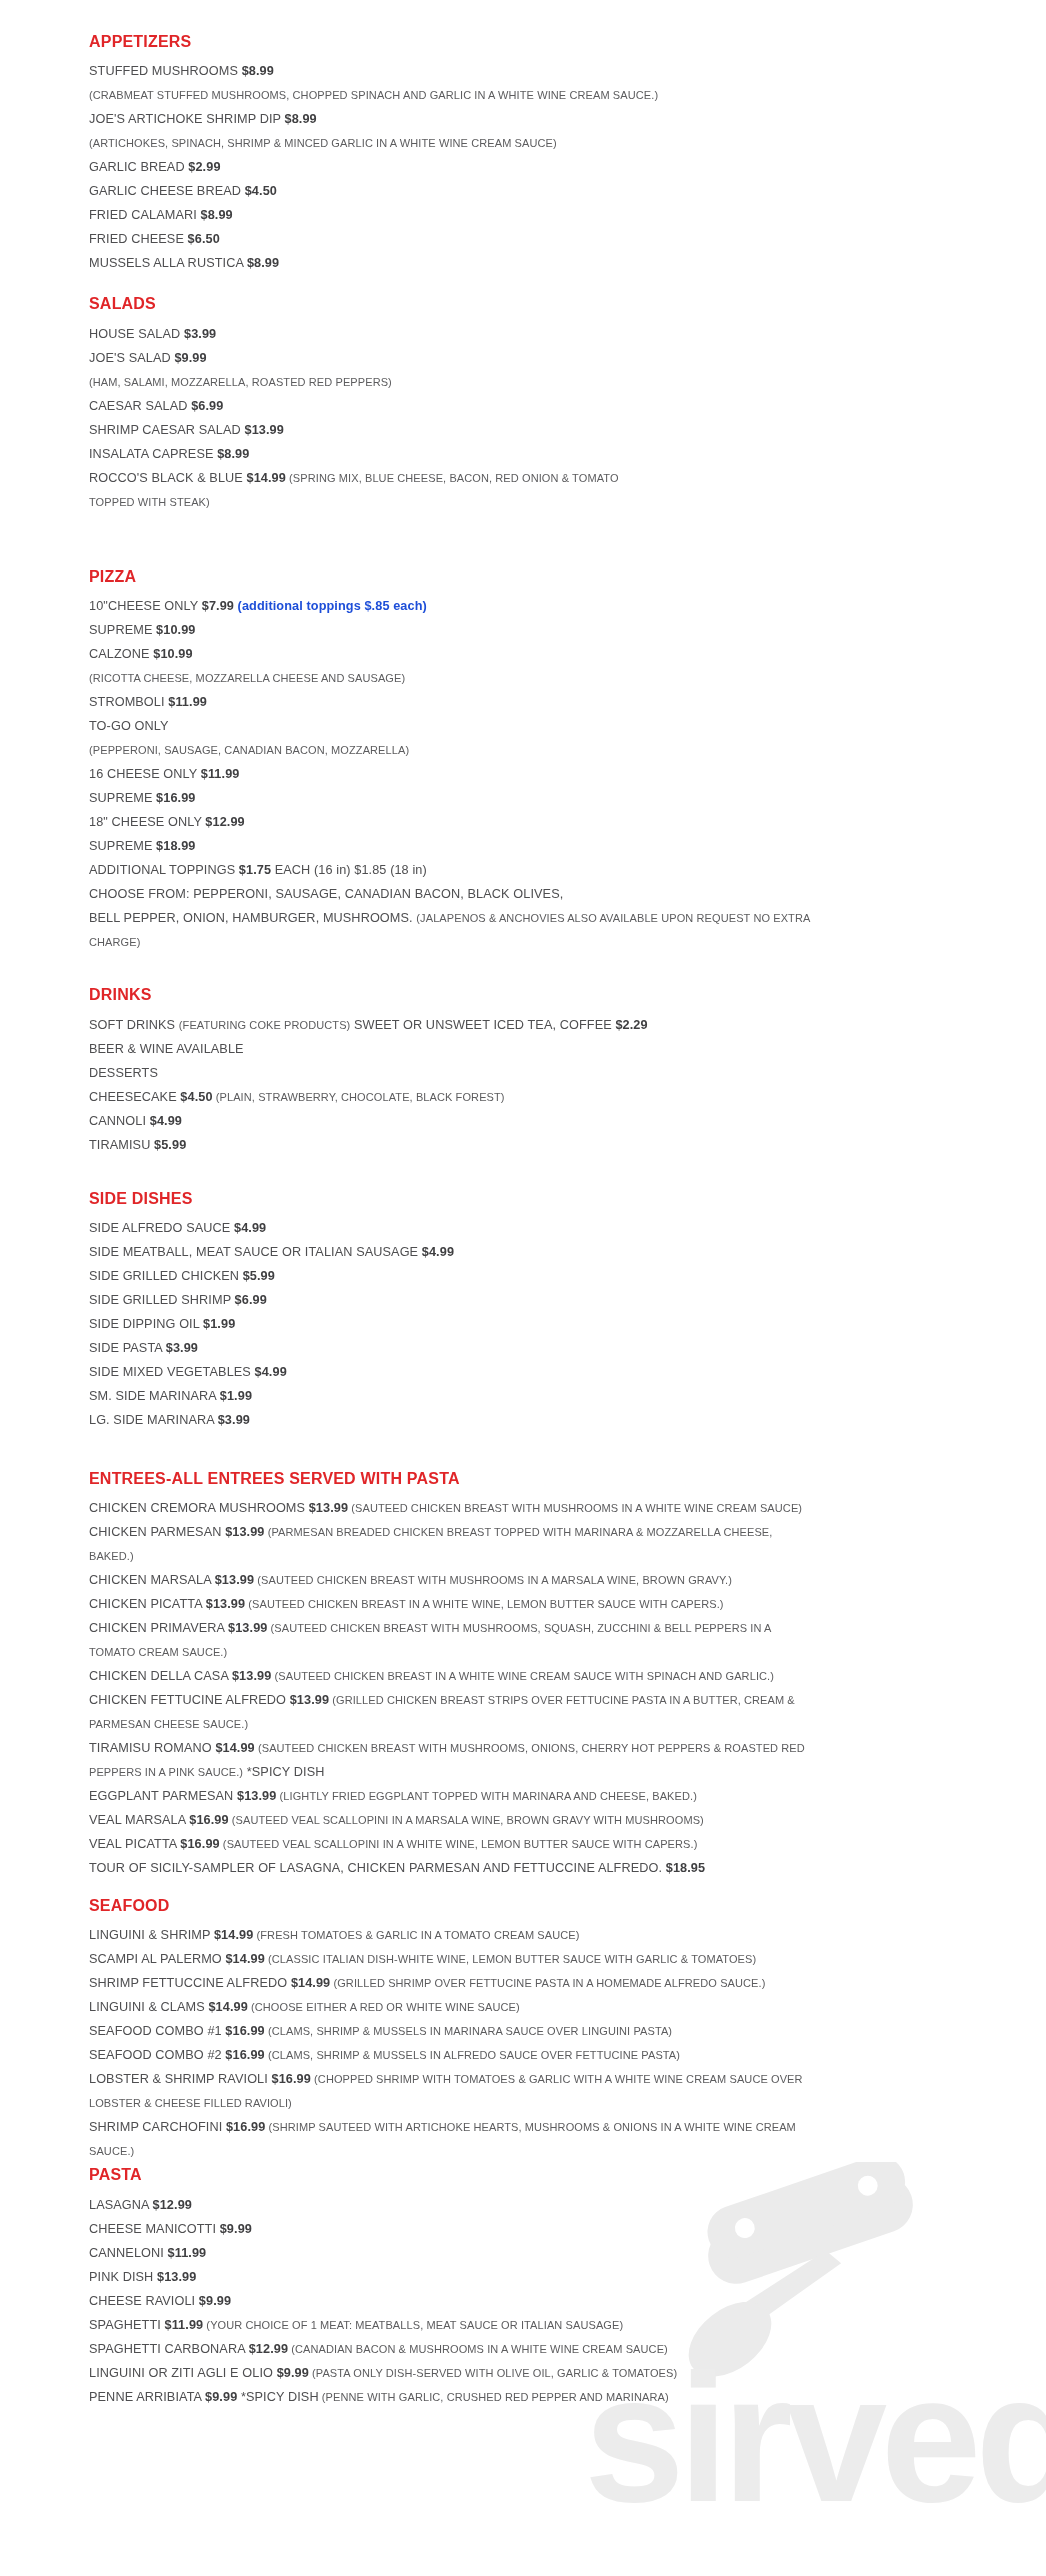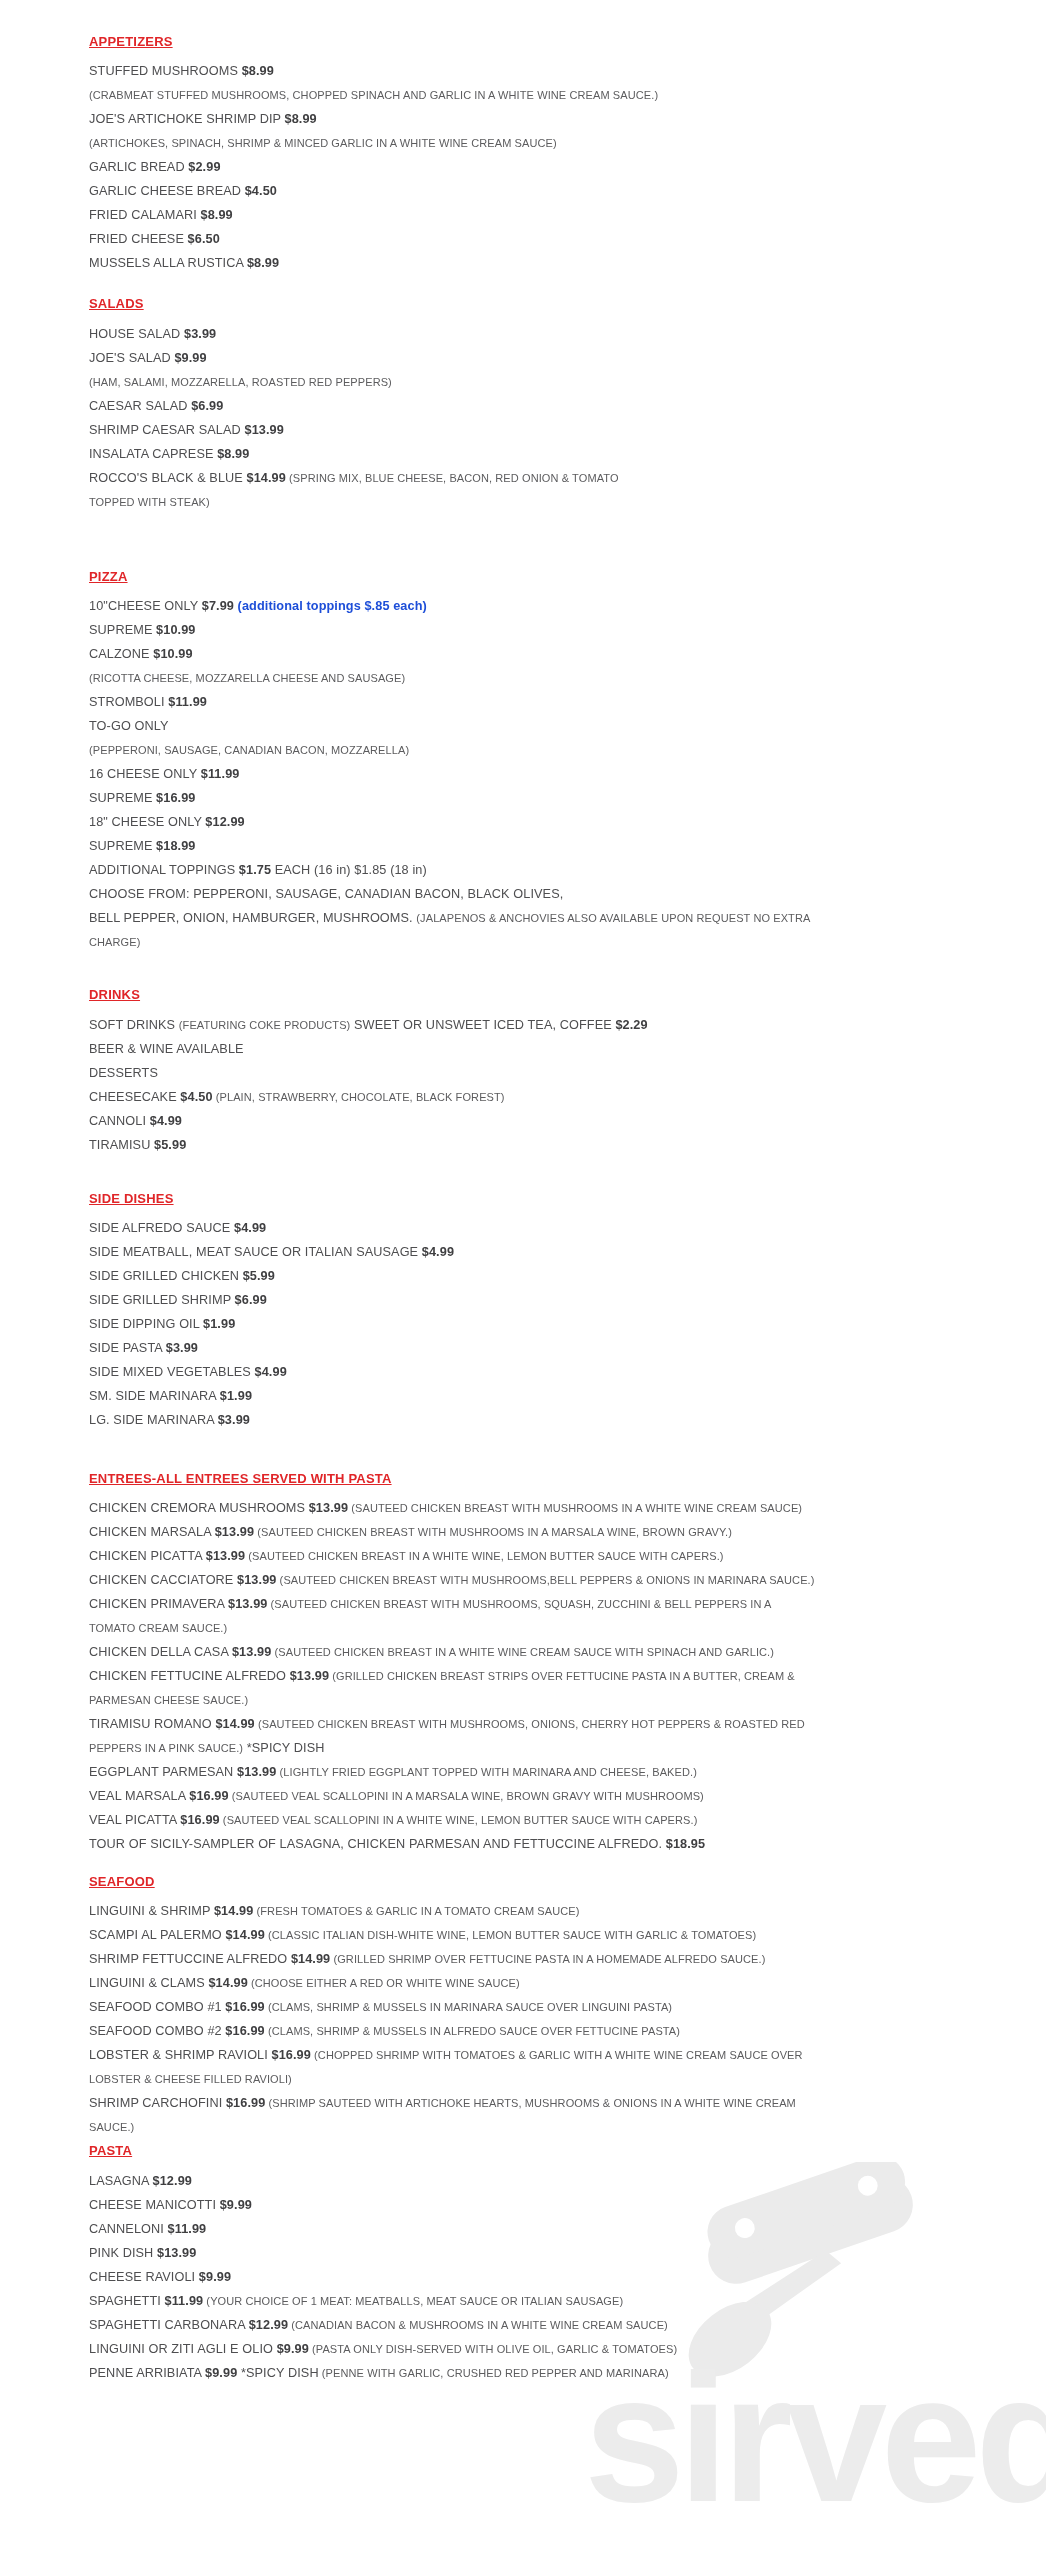--- a/index.html
+++ b/index.html
@@ -11,22 +11,22 @@
   .content{position:absolute;left:89px;top:30px;width:886px;z-index:2;}
   section{margin:0;}
   .sec-1{margin-top:17px}
   .sec-2{margin-top:51px}
   .sec-3{margin-top:29px}
   .sec-4{margin-top:30px}
   .sec-5{margin-top:35px}
   .sec-6{margin-top:13.6px}
   .sec-7{}
   h2.sec-title{
-    font-size:13px;line-height:24px;margin:0 0 5.4px 0;
-    font-weight:700;letter-spacing:0.2px;color:#e02528;text-decoration:underline;
+    font-size:16px;line-height:24px;margin:0 0 5.4px 0;
+    font-weight:700;letter-spacing:0.2px;color:#e02528;
   }
   p.line{margin:0;font-size:12.7px;line-height:24px;color:#4e4e50;letter-spacing:0.1px;}
   .seg-name{font-weight:400;color:#4e4e50;}
   .seg-price{font-weight:700;color:#3f3f41;}
   .seg-bold{font-weight:700;color:#1d4ed8;}
   .seg-desc{font-size:11px;color:#5c5c5e;}
   
   .watermark{position:absolute;left:0;top:0;width:100%;height:100%;z-index:1;pointer-events:none;}
   .wm-logo{position:absolute;left:674px;top:2162px;}
   .wm-text{
@@ -113,23 +113,23 @@
       <p class="line"><span class="seg seg-name">SIDE GRILLED SHRIMP </span><span class="seg seg-price">$6.99</span></p>
       <p class="line"><span class="seg seg-name">SIDE DIPPING OIL </span><span class="seg seg-price">$1.99</span></p>
       <p class="line"><span class="seg seg-name">SIDE PASTA </span><span class="seg seg-price">$3.99</span></p>
       <p class="line"><span class="seg seg-name">SIDE MIXED VEGETABLES </span><span class="seg seg-price">$4.99</span></p>
       <p class="line"><span class="seg seg-name">SM. SIDE MARINARA </span><span class="seg seg-price">$1.99</span></p>
       <p class="line"><span class="seg seg-name">LG. SIDE MARINARA </span><span class="seg seg-price">$3.99</span></p>
     </section>
     <section class="sec-5">
       <h2 class="sec-title">ENTREES-ALL ENTREES SERVED WITH PASTA</h2>
       <p class="line"><span class="seg seg-name">CHICKEN CREMORA MUSHROOMS </span><span class="seg seg-price">$13.99</span><span class="seg seg-desc"> (SAUTEED CHICKEN BREAST WITH MUSHROOMS IN A WHITE WINE CREAM SAUCE)</span></p>
+      <p class="line"><span class="seg seg-name">CHICKEN PARMESAN </span><span class="seg seg-price">$13.99</span><span class="seg seg-desc"> (PARMESAN BREADED CHICKEN BREAST TOPPED WITH MARINARA &amp; MOZZARELLA CHEESE,</span><br><span class="seg seg-desc">BAKED.)</span></p>
       <p class="line"><span class="seg seg-name">CHICKEN MARSALA </span><span class="seg seg-price">$13.99</span><span class="seg seg-desc"> (SAUTEED CHICKEN BREAST WITH MUSHROOMS IN A MARSALA WINE, BROWN GRAVY.)</span></p>
       <p class="line"><span class="seg seg-name">CHICKEN PICATTA </span><span class="seg seg-price">$13.99</span><span class="seg seg-desc"> (SAUTEED CHICKEN BREAST IN A WHITE WINE, LEMON BUTTER SAUCE WITH CAPERS.)</span></p>
-      <p class="line"><span class="seg seg-name">CHICKEN CACCIATORE </span><span class="seg seg-price">$13.99</span><span class="seg seg-desc"> (SAUTEED CHICKEN BREAST WITH MUSHROOMS,BELL PEPPERS &amp; ONIONS IN MARINARA SAUCE.)</span></p>
       <p class="line"><span class="seg seg-name">CHICKEN PRIMAVERA </span><span class="seg seg-price">$13.99</span><span class="seg seg-desc"> (SAUTEED CHICKEN BREAST WITH MUSHROOMS, SQUASH, ZUCCHINI &amp; BELL PEPPERS IN A</span><br><span class="seg seg-desc">TOMATO CREAM SAUCE.)</span></p>
       <p class="line"><span class="seg seg-name">CHICKEN DELLA CASA </span><span class="seg seg-price">$13.99</span><span class="seg seg-desc"> (SAUTEED CHICKEN BREAST IN A WHITE WINE CREAM SAUCE WITH SPINACH AND GARLIC.)</span></p>
       <p class="line"><span class="seg seg-name">CHICKEN FETTUCINE ALFREDO </span><span class="seg seg-price">$13.99</span><span class="seg seg-desc"> (GRILLED CHICKEN BREAST STRIPS OVER FETTUCINE PASTA IN A BUTTER, CREAM &amp;</span><br><span class="seg seg-desc">PARMESAN CHEESE SAUCE.)</span></p>
       <p class="line"><span class="seg seg-name">TIRAMISU ROMANO </span><span class="seg seg-price">$14.99</span><span class="seg seg-desc"> (SAUTEED CHICKEN BREAST WITH MUSHROOMS, ONIONS, CHERRY HOT PEPPERS &amp; ROASTED RED</span><br><span class="seg seg-desc">PEPPERS IN A PINK SAUCE.)</span><span class="seg seg-name"> *SPICY DISH</span></p>
       <p class="line"><span class="seg seg-name">EGGPLANT PARMESAN </span><span class="seg seg-price">$13.99</span><span class="seg seg-desc"> (LIGHTLY FRIED EGGPLANT TOPPED WITH MARINARA AND CHEESE, BAKED.)</span></p>
       <p class="line"><span class="seg seg-name">VEAL MARSALA </span><span class="seg seg-price">$16.99</span><span class="seg seg-desc"> (SAUTEED VEAL SCALLOPINI IN A MARSALA WINE, BROWN GRAVY WITH MUSHROOMS)</span></p>
       <p class="line"><span class="seg seg-name">VEAL PICATTA </span><span class="seg seg-price">$16.99</span><span class="seg seg-desc"> (SAUTEED VEAL SCALLOPINI IN A WHITE WINE, LEMON BUTTER SAUCE WITH CAPERS.)</span></p>
       <p class="line"><span class="seg seg-name">TOUR OF SICILY-SAMPLER OF LASAGNA, CHICKEN PARMESAN AND FETTUCCINE ALFREDO. </span><span class="seg seg-price">$18.95</span></p>
     </section>
     <section class="sec-6">

